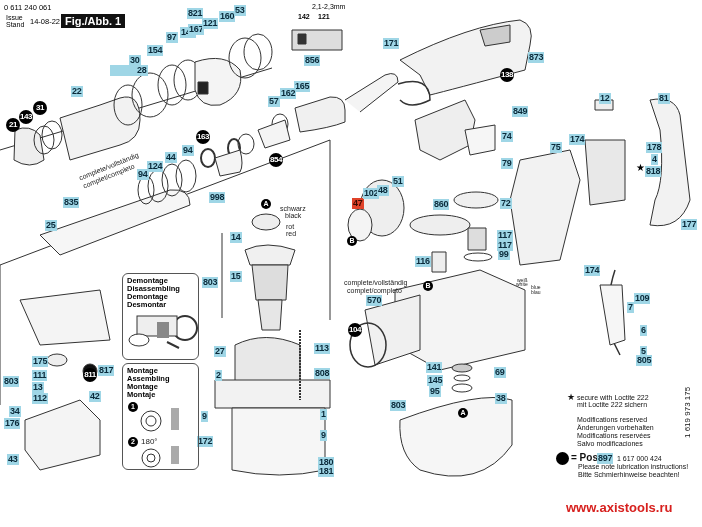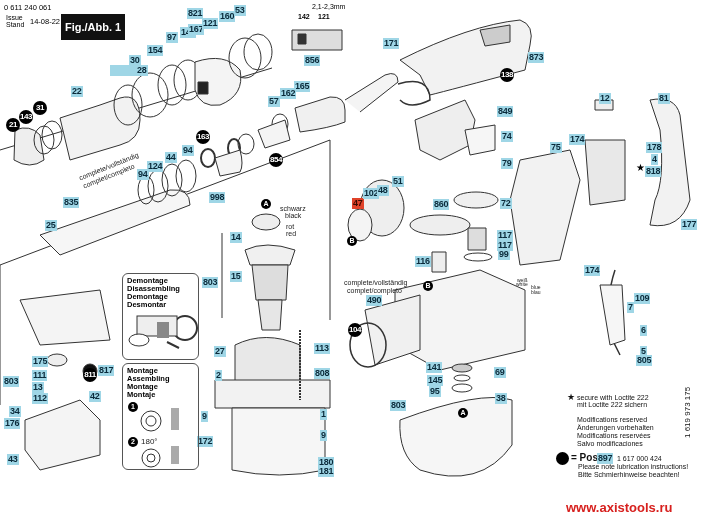--- a/index.html
+++ b/index.html
@@ -3,21 +3,21 @@
 <meta charset="utf-8">
 <style>
   html,body{margin:0;padding:0;background:#fff;}
   body{width:702px;height:527px;position:relative;overflow:hidden;font-family:"Liberation Sans",sans-serif;color:#000;}
   .lbl{position:absolute;background:#9fd6e6;color:#0a2a3a;font-weight:bold;font-size:9px;line-height:11px;padding:0 1px;letter-spacing:-0.2px;}
   .lbl.red{background:#e0432a;color:#3a0a00;}
   .dot{position:absolute;background:#000;color:#fff;font-weight:bold;font-size:8px;width:14px;height:14px;border-radius:50%;text-align:center;line-height:14px;letter-spacing:-0.5px;}
   .letter{position:absolute;background:#000;color:#fff;font-weight:bold;font-size:7px;width:10px;height:10px;border-radius:50%;text-align:center;line-height:10px;}
   .txt{position:absolute;font-size:7px;line-height:8px;color:#222;}
   .hdr-small{position:absolute;font-size:7px;line-height:8px;}
-  .fig{position:absolute;background:#111;color:#fff;font-weight:bold;font-size:11px;padding:7px 4px;}
+  .fig{position:absolute;background:#111;color:#fff;font-weight:bold;font-size:11px;padding:1px 4px;}
   .boxpanel{position:absolute;border:1px solid #555;border-radius:6px;}
   .panel-title{font-weight:bold;font-size:7.5px;line-height:8px;}
   .note{position:absolute;font-size:7px;line-height:8px;color:#111;}
   .url{position:absolute;color:#d7201e;font-weight:bold;font-size:13px;}
   svg.art{position:absolute;left:0;top:0;}
   svg.art *{vector-effect:non-scaling-stroke;}
 </style>
 </head>
 <body>
 
@@ -146,21 +146,21 @@
 <div class="lbl" style="left:147px;top:161px;">124</div>
 <div class="lbl" style="left:137px;top:169px;">94</div>
 <div class="lbl" style="left:63px;top:197px;">835</div>
 <div class="lbl" style="left:45px;top:220px;">25</div>
 <div class="txt" style="left:78px;top:175px;transform:rotate(-22deg);transform-origin:left top;">complete/vollständig</div>
 <div class="txt" style="left:82px;top:183px;transform:rotate(-22deg);transform-origin:left top;">complet/completo</div>
 
 <div class="lbl" style="left:383px;top:38px;">171</div>
 <div class="lbl" style="left:528px;top:52px;">873</div>
 <div class="dot" style="left:500px;top:68px;">138</div>
-<div class="lbl" style="left:497px;top:106px;">849</div>
+<div class="lbl" style="left:512px;top:106px;">849</div>
 <div class="lbl" style="left:501px;top:131px;">74</div>
 <div class="lbl" style="left:501px;top:158px;">79</div>
 
 <div class="lbl" style="left:599px;top:93px;">12</div>
 <div class="lbl" style="left:658px;top:93px;">81</div>
 <div class="lbl" style="left:569px;top:134px;">174</div>
 <div class="lbl" style="left:550px;top:142px;">75</div>
 <div class="lbl" style="left:646px;top:142px;">178</div>
 <div class="lbl" style="left:651px;top:154px;">4</div>
 <div class="hdr-small" style="left:636px;top:164px;font-size:10px;">★</div>
@@ -175,21 +175,21 @@
 <div class="lbl" style="left:433px;top:199px;">860</div>
 <div class="lbl" style="left:500px;top:198px;">72</div>
 <div class="lbl" style="left:497px;top:230px;">117</div>
 <div class="lbl" style="left:497px;top:240px;">117</div>
 <div class="lbl" style="left:498px;top:249px;">99</div>
 <div class="lbl" style="left:415px;top:256px;">116</div>
 <div class="letter" style="left:423px;top:281px;">B</div>
 
 <div class="txt" style="left:344px;top:279px;">complete/vollständig</div>
 <div class="txt" style="left:347px;top:287px;">complet/completo</div>
-<div class="lbl" style="left:366px;top:295px;">490</div>
+<div class="lbl" style="left:366px;top:295px;">570</div>
 <div class="dot" style="left:348px;top:323px;">104</div>
 <div class="lbl" style="left:426px;top:362px;">141</div>
 <div class="lbl" style="left:427px;top:375px;">145</div>
 <div class="lbl" style="left:429px;top:386px;">95</div>
 <div class="lbl" style="left:390px;top:400px;">803</div>
 <div class="lbl" style="left:494px;top:367px;">69</div>
 <div class="lbl" style="left:495px;top:393px;">38</div>
 <div class="letter" style="left:458px;top:408px;">A</div>
 
 <div class="txt" style="left:517px;top:278px;font-size:5px;line-height:5px;">weiß</div>

